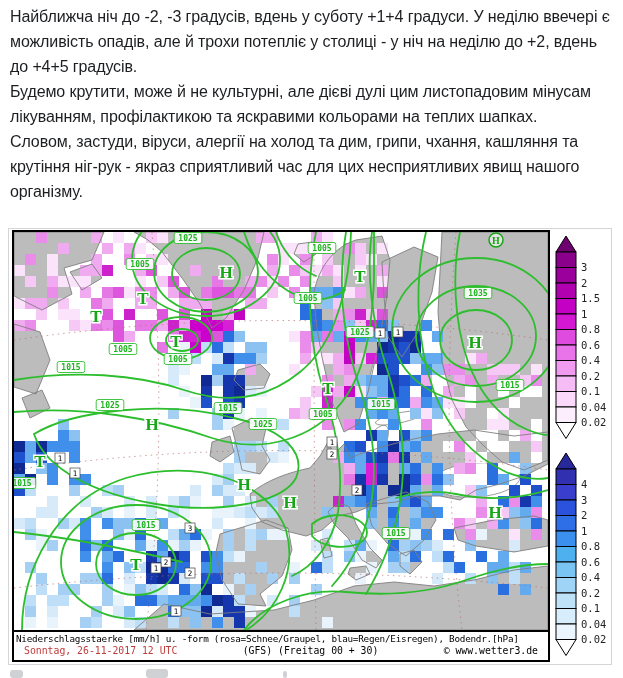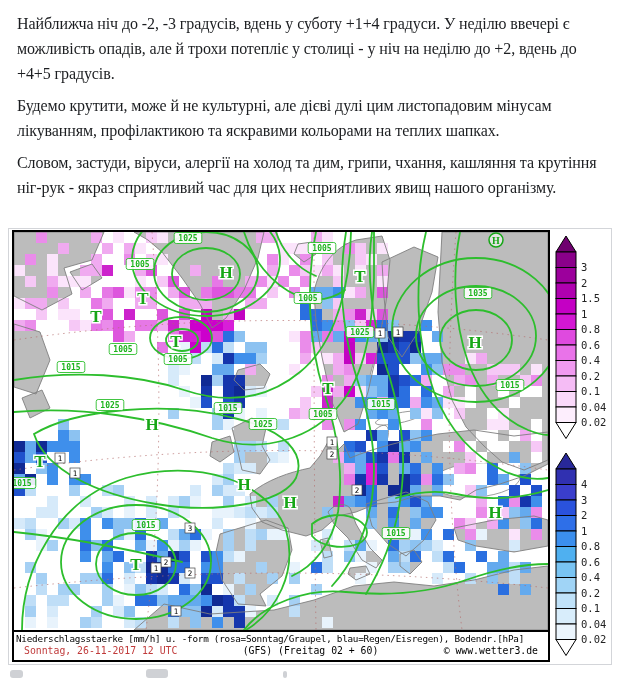--- a/index.html
+++ b/index.html
@@ -1,20 +1,20 @@
 <!DOCTYPE html>
 <html><head>
 <meta charset="utf-8">
 <style>
   html,body{margin:0;padding:0;background:#fff;}
   .page{position:relative;width:623px;height:678px;overflow:hidden;background:#fff;
         font-family:"Liberation Sans",sans-serif;}
   .post-text{position:absolute;left:0;top:0;width:603px;padding:4px 10px 0 10px;
              font-size:16px;line-height:25px;color:#1c1e21;letter-spacing:-0.1px;}
-  .post-text p{margin:7px;font-family:Liberation Serif, serif;}
+  .post-text p{margin:0;}
   .image-wrap{position:absolute;left:8px;top:228px;width:604px;height:437px;
               border:1px solid #d3d5d9;background:#fff;box-sizing:border-box;}
   .map-frame{position:absolute;left:3px;top:1px;width:538px;height:432px;
              border:2px solid #000;box-sizing:border-box;background:#fff;}
   .map-frame svg.mapsvg{display:block;}
   .caption{border-top:2px solid #000;height:28px;
            font-family:"DejaVu Sans Mono",monospace;color:#000;background:#fff;}
   .cap1{font-size:9.3px;letter-spacing:-0.25px;white-space:nowrap;padding:1px 2px 0 2px;}
   .cap2{display:flex;justify-content:space-between;font-size:9.8px;padding:1px 10px 0 2px;margin-left:8px;}
   .cap2 .date{color:#c03a3a;}
@@ -1275,24 +1275,24 @@
             <text x="230" y="258" text-anchor="middle" font-size="17" font-weight="bold" font-family="&quot;Liberation Serif&quot;,serif" fill="#17a617" stroke="#fff" stroke-width="3" paint-order="stroke">H</text>
             <text x="276" y="276" text-anchor="middle" font-size="17" font-weight="bold" font-family="&quot;Liberation Serif&quot;,serif" fill="#17a617" stroke="#fff" stroke-width="3" paint-order="stroke">H</text>
             <text x="122" y="338" text-anchor="middle" font-size="17" font-weight="bold" font-family="&quot;Liberation Serif&quot;,serif" fill="#17a617" stroke="#fff" stroke-width="3" paint-order="stroke">T</text>
             <text x="481" y="286" text-anchor="middle" font-size="17" font-weight="bold" font-family="&quot;Liberation Serif&quot;,serif" fill="#17a617" stroke="#fff" stroke-width="3" paint-order="stroke">H</text>
             <circle cx="482" cy="8" r="7" fill="rgba(255,255,255,0.6)" stroke="#17a617" stroke-width="1.5"></circle>
             <text x="482" y="11.5" text-anchor="middle" font-size="10" font-weight="bold" font-family="&quot;Liberation Serif&quot;,serif" fill="#17a617">H</text>
           </g>
       </svg>
 
       <div class="caption">
-        <div class="cap1">Niederschlagsstaerke [mm/h] u. -form (rosa=Sonntag/Graupel, blau=Regen/Eisregen), Bodendr.[hPa]</div>
+        <div class="cap1">Niederschlagsstaerke [mm/h] u. -form (rosa=Schnee/Graupel, blau=Regen/Eisregen), Bodendr.[hPa]</div>
         <div class="cap2">
           <span class="date">Sonntag, 26-11-2017  12 UTC</span>
-          <span>(GFS)  (Freitag 02 + 60)</span>
+          <span>(GFS)  (Freitag 00 + 30)</span>
           <span>© www.wetter3.de</span>
         </div>
       </div>
     </div>
 
     <div class="legend" style="left:544px;top:5px;">
       <svg id="legend-snow-svg" width="58" height="210">
           <polygon points="3,18 13,2 23,18" fill="#6f006f" stroke="#000" stroke-width="1"></polygon>
           <rect x="3" y="18" width="20" height="15.5" fill="#8a008a" stroke="#000" stroke-width="1"></rect>
           <rect x="3" y="33.5" width="20" height="15.5" fill="#9c009c" stroke="#000" stroke-width="1"></rect>

